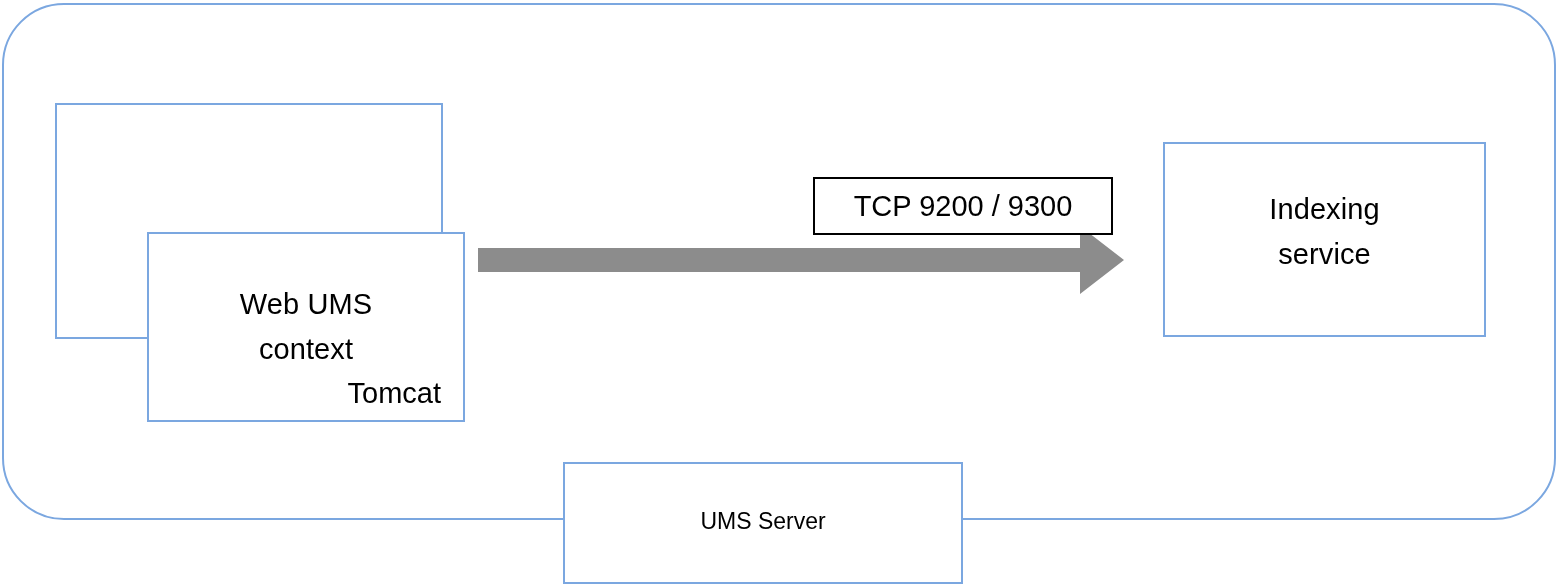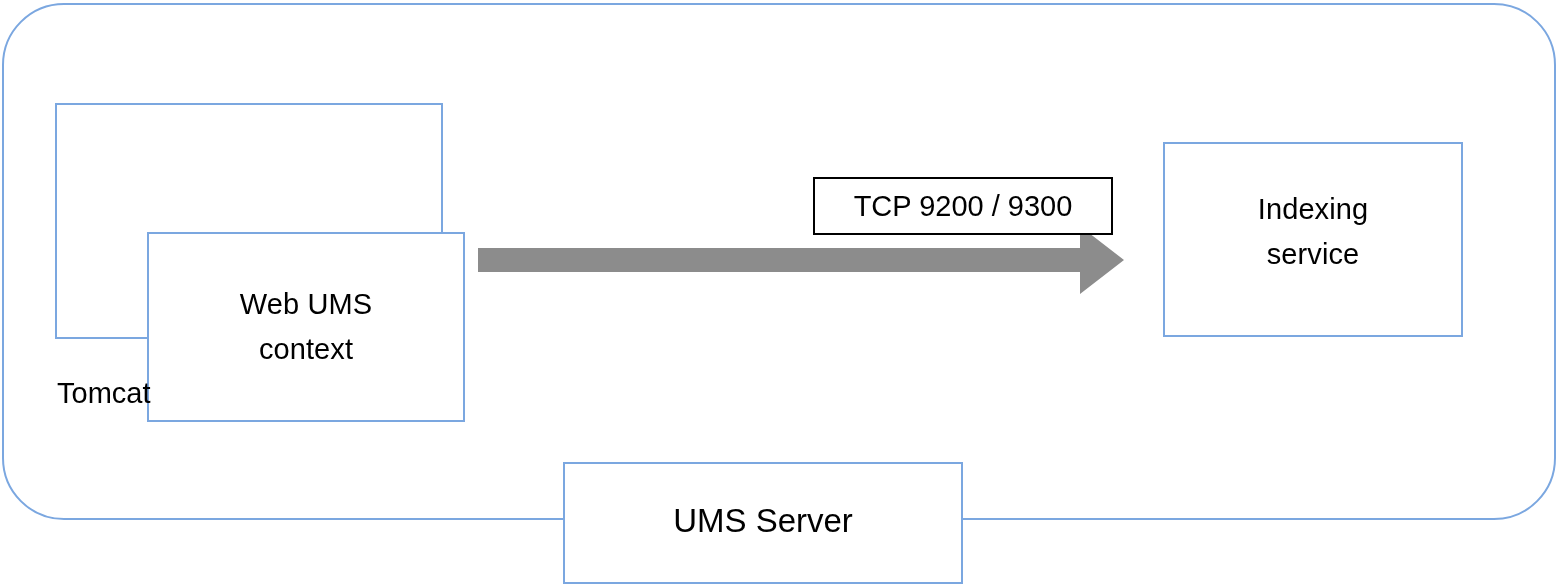--- a/index.html
+++ b/index.html
@@ -56,21 +56,21 @@
   .web-ums-box {
     left: 90px;
     top: 127px;
     width: 318px;
     height: 190px;
   }
 
   .indexing-box {
     left: 1163px;
     top: 142px;
-    width: 300px;
+    width: 323px;
     height: 195px;
   }
 
   .ums-server-box {
     left: 563px;
     top: 462px;
     width: 400px;
     height: 122px;
     background: #ffffff;
     z-index: 5;
@@ -87,30 +87,30 @@
   }
 
   .tomcat-label {
     position: absolute;
     left: 0;
     right: 0;
     top: 268px;
     font-size: 29px;
     line-height: 40px;
     color: #000000;
-    text-align: left;
+    text-align: right;
   }
 
   .indexing-label {
     position: relative;
     top: -8px;
   }
 
   .ums-server-label {
-    font-size: 33px;
+    font-size: 23px;
     line-height: 40px;
     color: #000000;
     text-align: left;
     position: relative;
     top: -2px;
   }
 
   
   .protocol-box {
     position: absolute;

